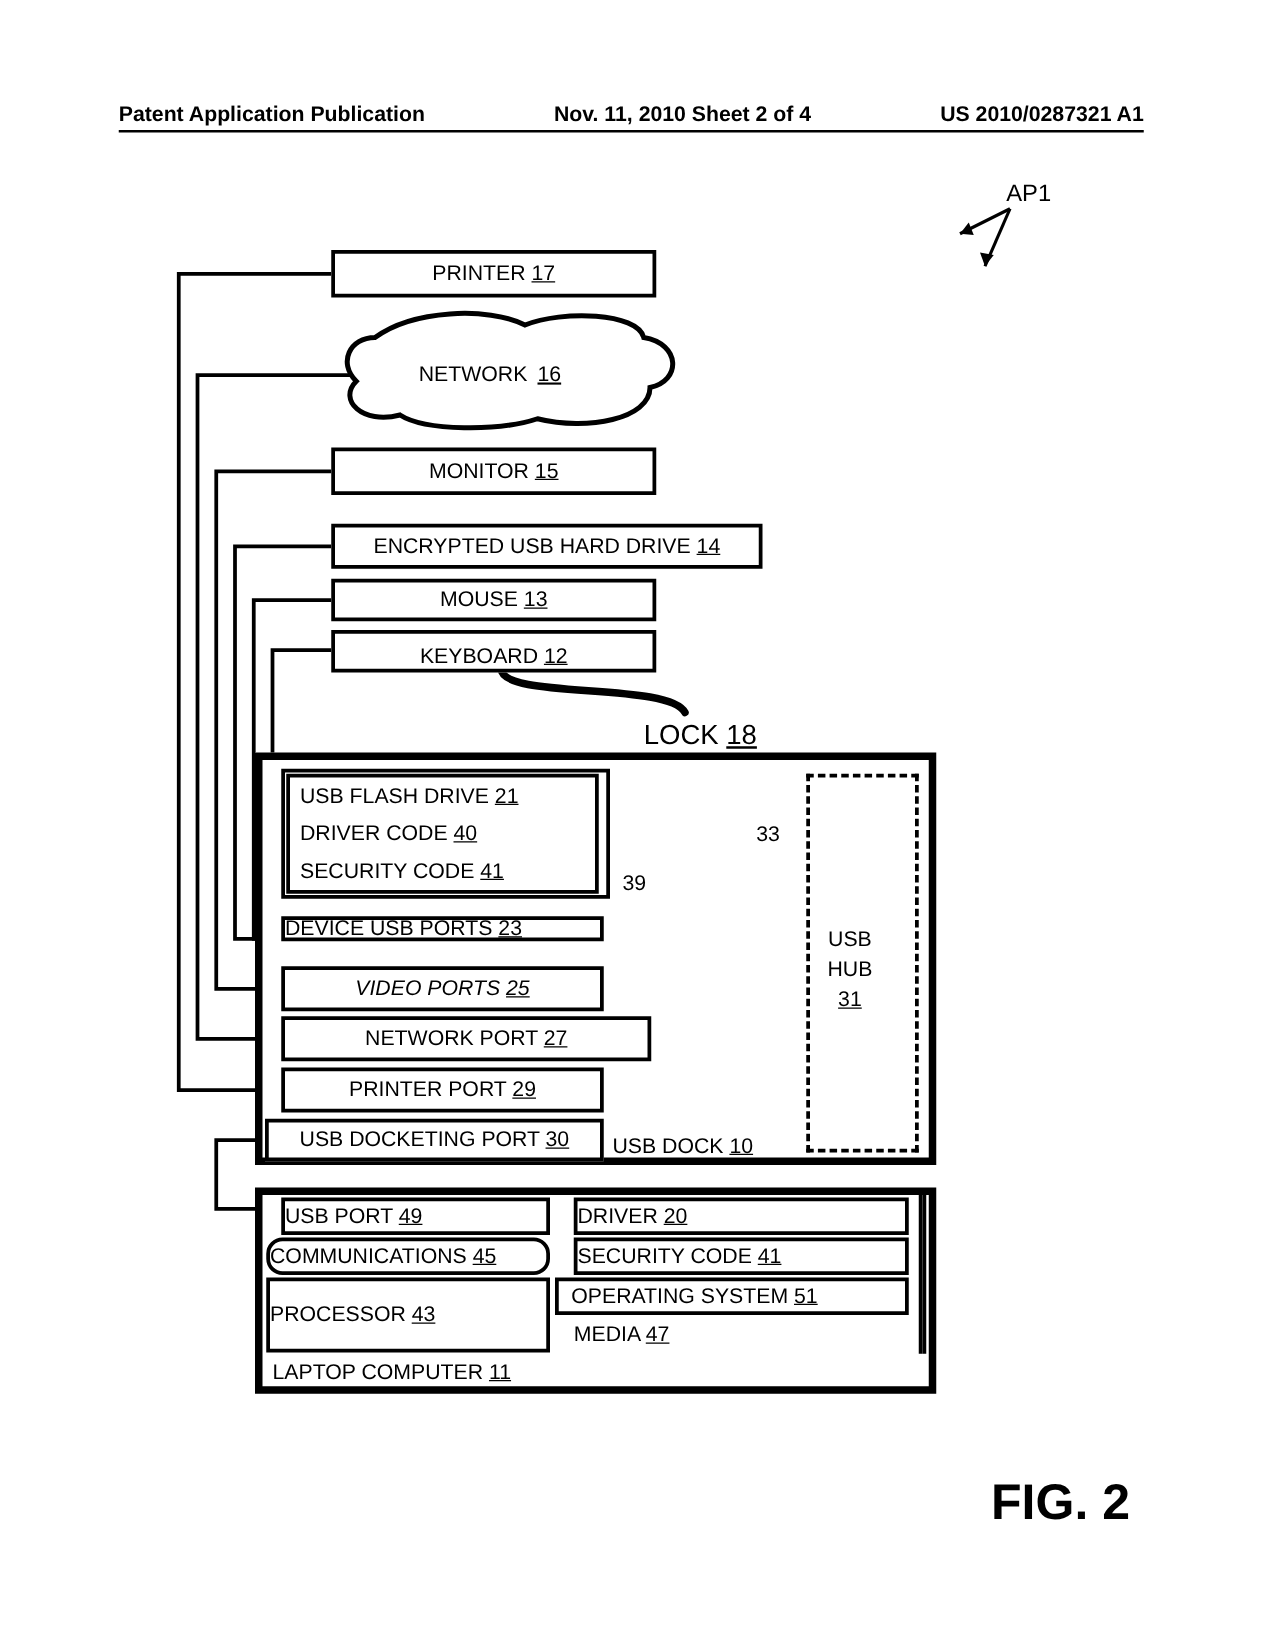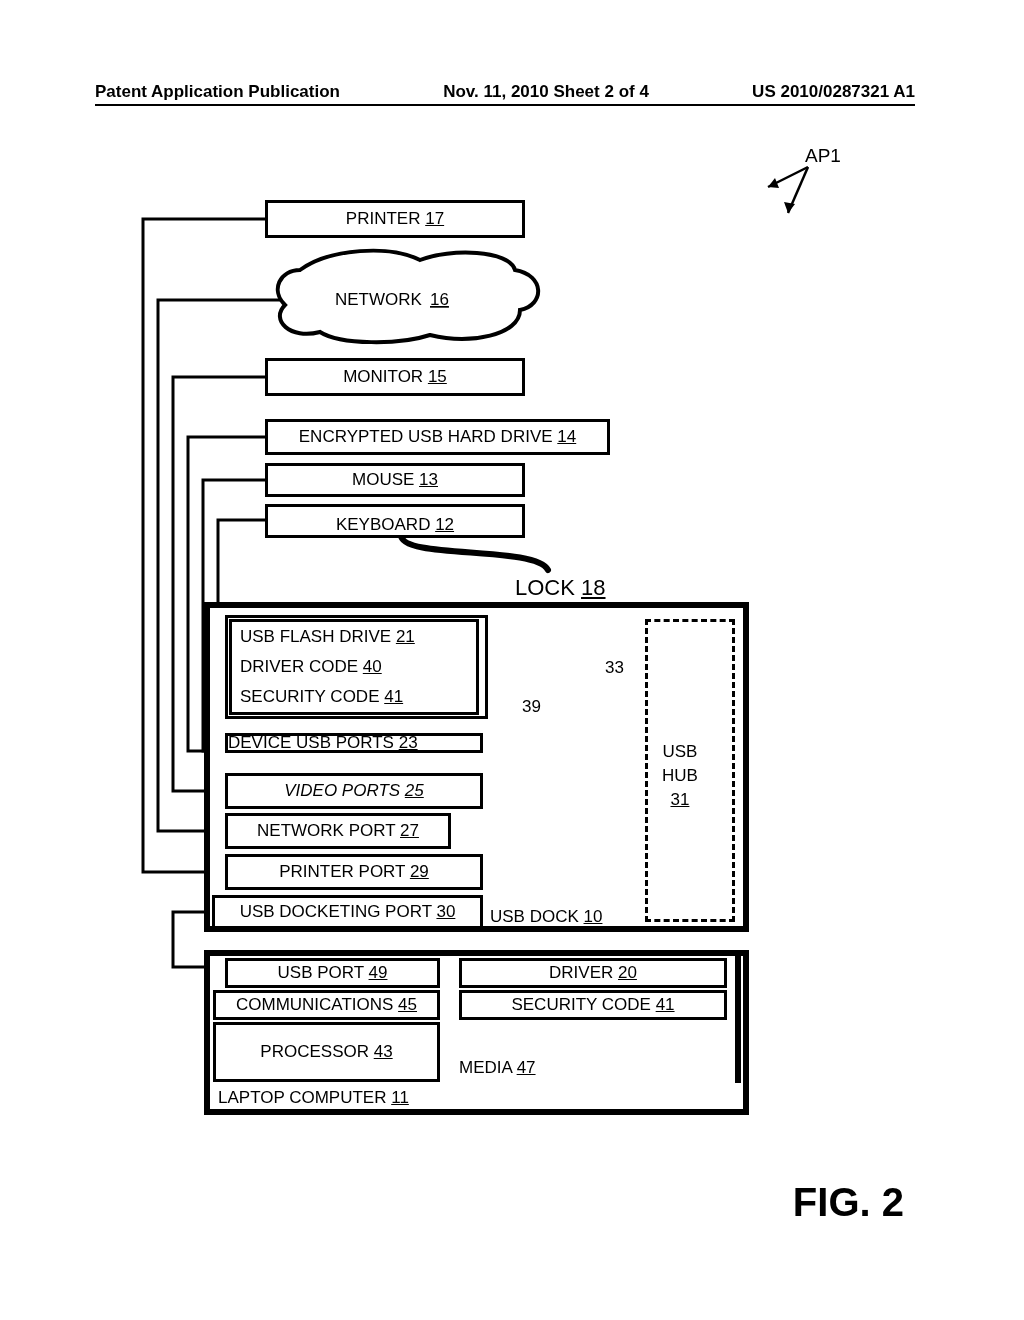--- a/index.html
+++ b/index.html
@@ -82,21 +82,20 @@
     align-items: center;
     padding-left: 8px;
     background: #fff;
   }
   .laptop-inner {
     position: absolute;
     border: 3px solid #000;
     font-size: 17px;
     display: flex;
     align-items: center;
-    justify-content: center;
     text-align: center;
     background: #fff;
   }
   .text-abs {
     position: absolute;
     font-size: 17px;
   }
 </style>
 </head>
 <body>
@@ -193,36 +192,36 @@
   <div class="thickbox" style="top:602px; left:204px; width:545px; height:330px;"></div>
 
   <div class="box" style="top:615px; left:225px; width:263px; height:104px; border-width:3px;"></div>
   <div class="inner-flash" style="top:619px; left:229px; width:250px; height:96px;">
     <div><span>USB FLASH DRIVE </span><span class="ul">21</span></div>
     <div><span>DRIVER CODE </span><span class="ul">40</span></div>
     <div><span>SECURITY CODE </span><span class="ul">41</span></div>
   </div>
 
   <div class="text-abs" style="top:658px; left:605px;">33</div>
-  <div class="text-abs" style="top:697px; left:498px;margin-left:24px;">39</div>
+  <div class="text-abs" style="top:697px; left:498px;">39</div>
 
   <div class="dashed-box" style="top:619px; left:645px; width:90px; height:303px;"></div>
   <div class="text-abs" style="top:740px; left:662px; text-align:center; line-height:1.4;">
     <div>USB</div>
     <div>HUB</div>
     <div class="ul">31</div>
   </div>
 
   <div class="row-box" style="top:733px; left:225px; width:258px; height:20px; padding-left:0;">
     <span><span>DEVICE USB PORTS </span><span class="ul">23</span></span>
   </div>
   <div class="row-box" style="top:773px; left:225px; width:258px; height:36px; justify-content:center; padding-left:0;font-style:italic;">
     <span><span>VIDEO PORTS </span><span class="ul">25</span></span>
   </div>
-  <div class="row-box" style="top:813px; left:225px; width:226px; height:36px; justify-content:center; padding-left:0;text-align:center;">
+  <div class="row-box" style="top:813px; left:225px; width:296px; height:36px; justify-content:center; padding-left:0;text-align:center;">
     <span><span>NETWORK PORT </span><span class="ul">27</span></span>
   </div>
   <div class="row-box" style="top:854px; left:225px; width:258px; height:36px; justify-content:center; padding-left:0;">
     <span><span>PRINTER PORT </span><span class="ul">29</span></span>
   </div>
   <div class="row-box" style="top:895px; left:212px; width:271px; height:34px; justify-content:center; padding-left:0;">
     <span><span>USB DOCKETING PORT </span><span class="ul">30</span></span>
   </div>
 
   <div class="text-abs" style="top:907px; left:490px;">
@@ -232,29 +231,32 @@
   <div class="thickbox" style="top:950px; left:204px; width:545px; height:165px;"></div>
 
   <div style="position:absolute; top:956px; left:735px; width:6px; height:127px; border-left:3px solid #000; border-right:3px solid #000;"></div>
 
   <div class="laptop-inner" style="top:958px; left:225px; width:215px; height:30px;">
     <span><span>USB PORT </span><span class="ul">49</span></span>
   </div>
   <div class="laptop-inner" style="top:958px; left:459px; width:268px; height:30px;">
     <span><span>DRIVER </span><span class="ul">20</span></span>
   </div>
-  <div class="laptop-inner" style="top:990px; left:213px; width:227px; height:30px;">
+  <div class="laptop-inner" style="top:990px; left:213px; width:227px; height:30px;border-radius:13px;">
     <span><span>COMMUNICATIONS </span><span class="ul">45</span></span>
   </div>
   <div class="laptop-inner" style="top:990px; left:459px; width:268px; height:30px;">
     <span><span>SECURITY CODE </span><span class="ul">41</span></span>
   </div>
   <div class="laptop-inner" style="top:1022px; left:213px; width:227px; height:60px;">
     <span><span>PROCESSOR </span><span class="ul">43</span></span>
   </div>
+  <div class="laptop-inner" style="top:1022px; left:444px; width:283px; height:30px; justify-content:flex-start; padding-left:10px;">
+    <span><span>OPERATING SYSTEM </span><span class="ul">51</span></span>
+  </div>
   <div class="text-abs" style="top:1058px; left:459px;">
     <span>MEDIA </span><span class="ul">47</span>
   </div>
   <div class="text-abs" style="top:1088px; left:218px;">
     <span>LAPTOP COMPUTER </span><span class="ul">11</span>
   </div>
 
   <div class="figure-label">FIG. 2</div>
 
 </div>

